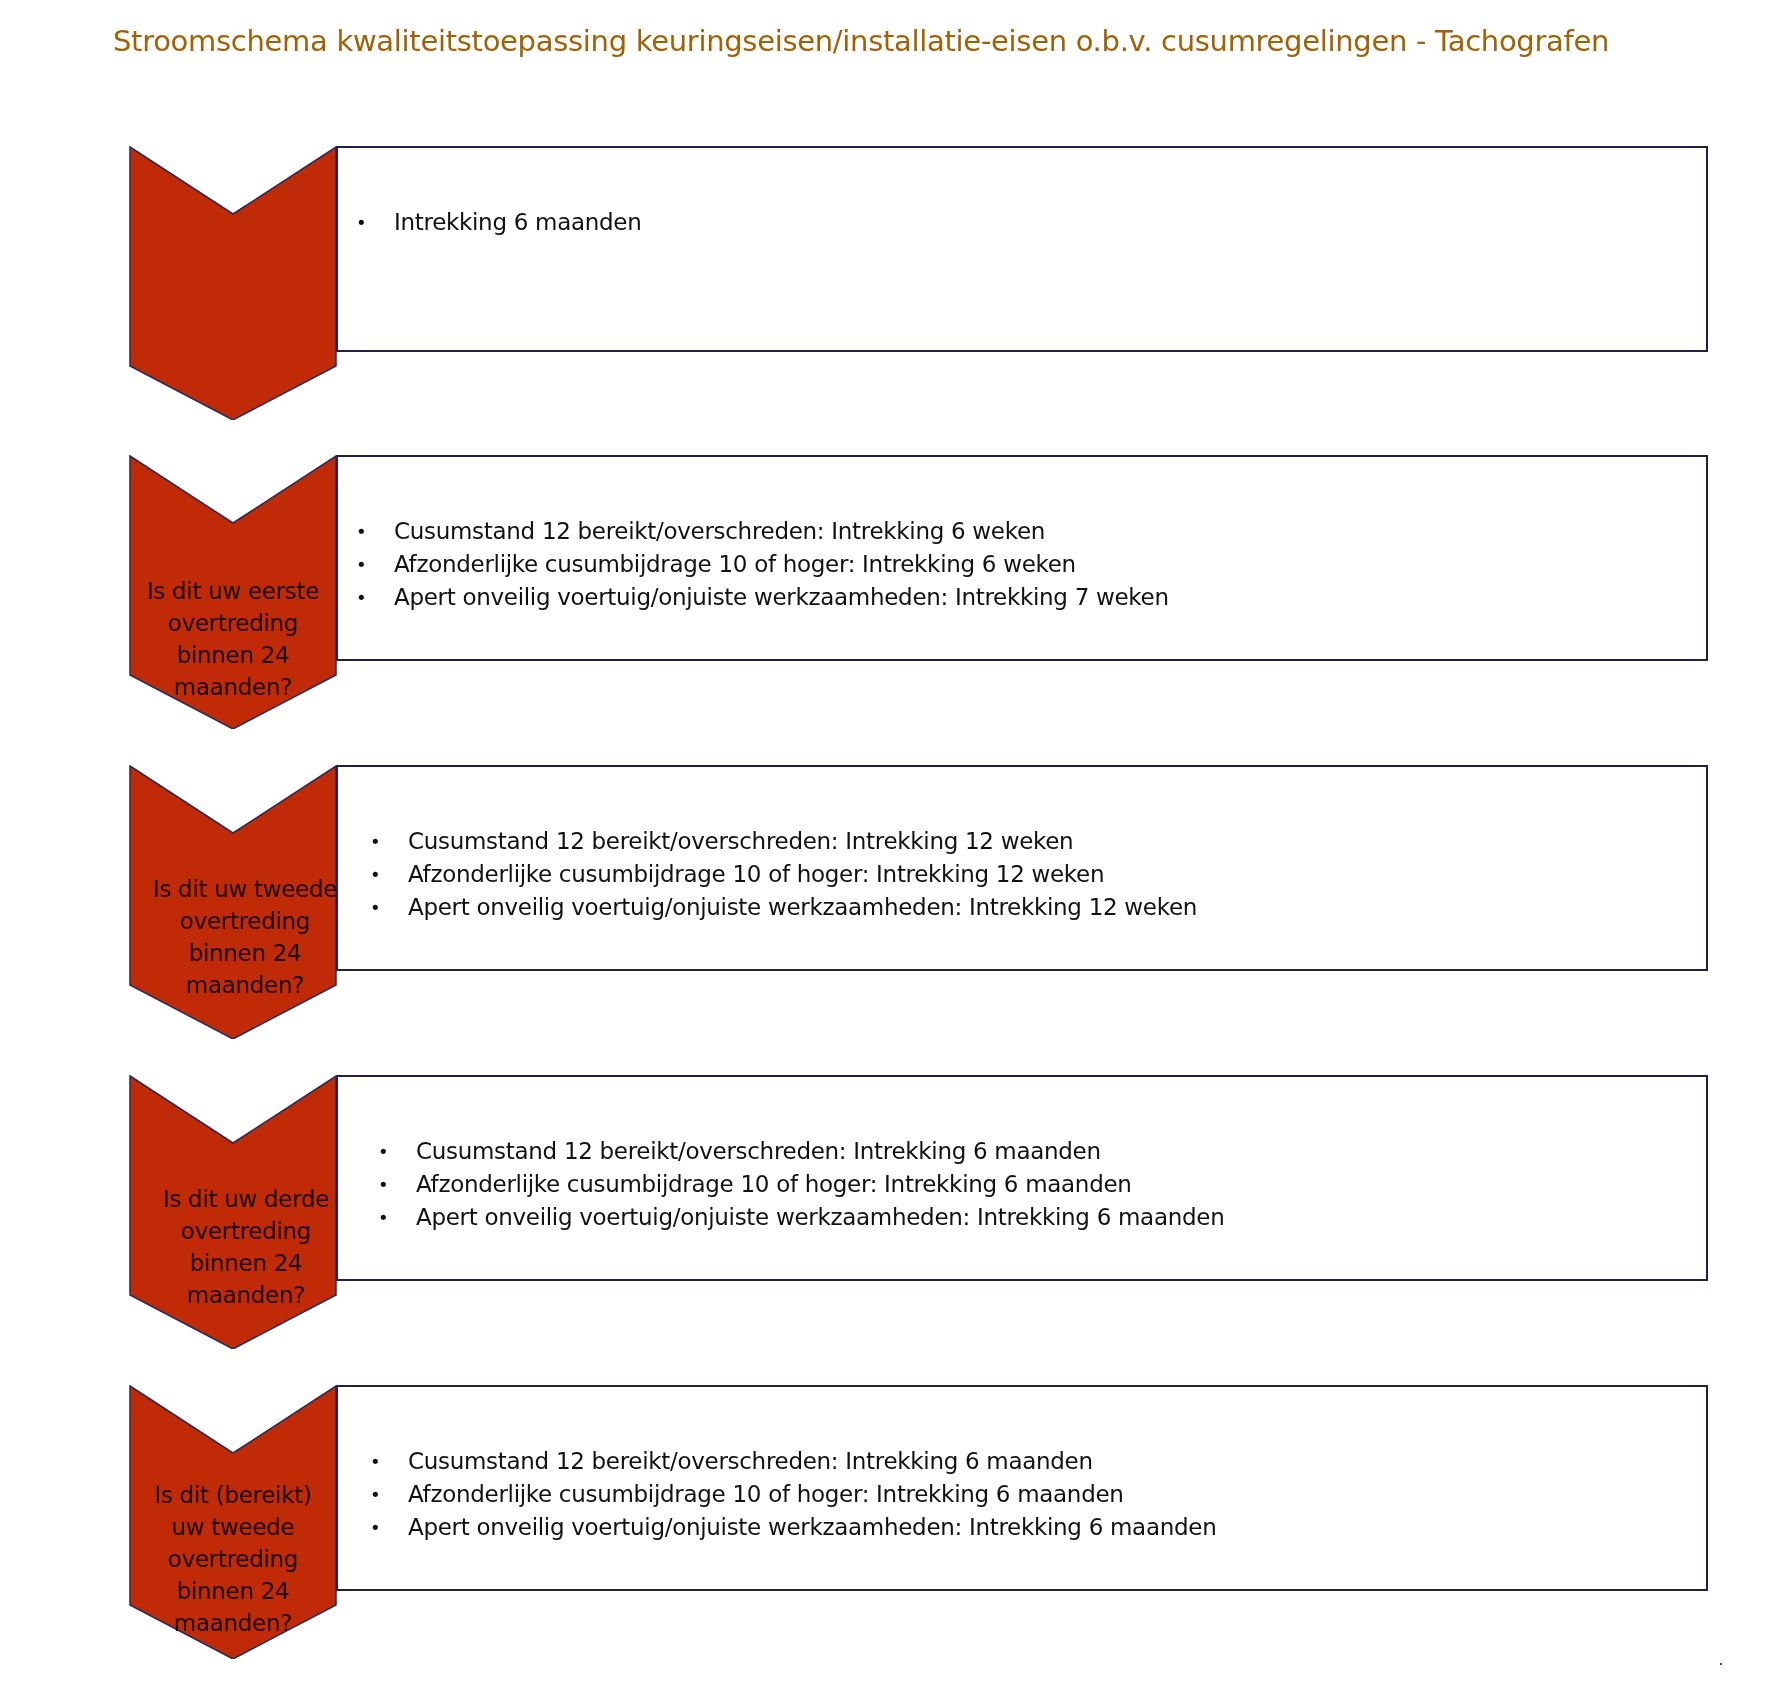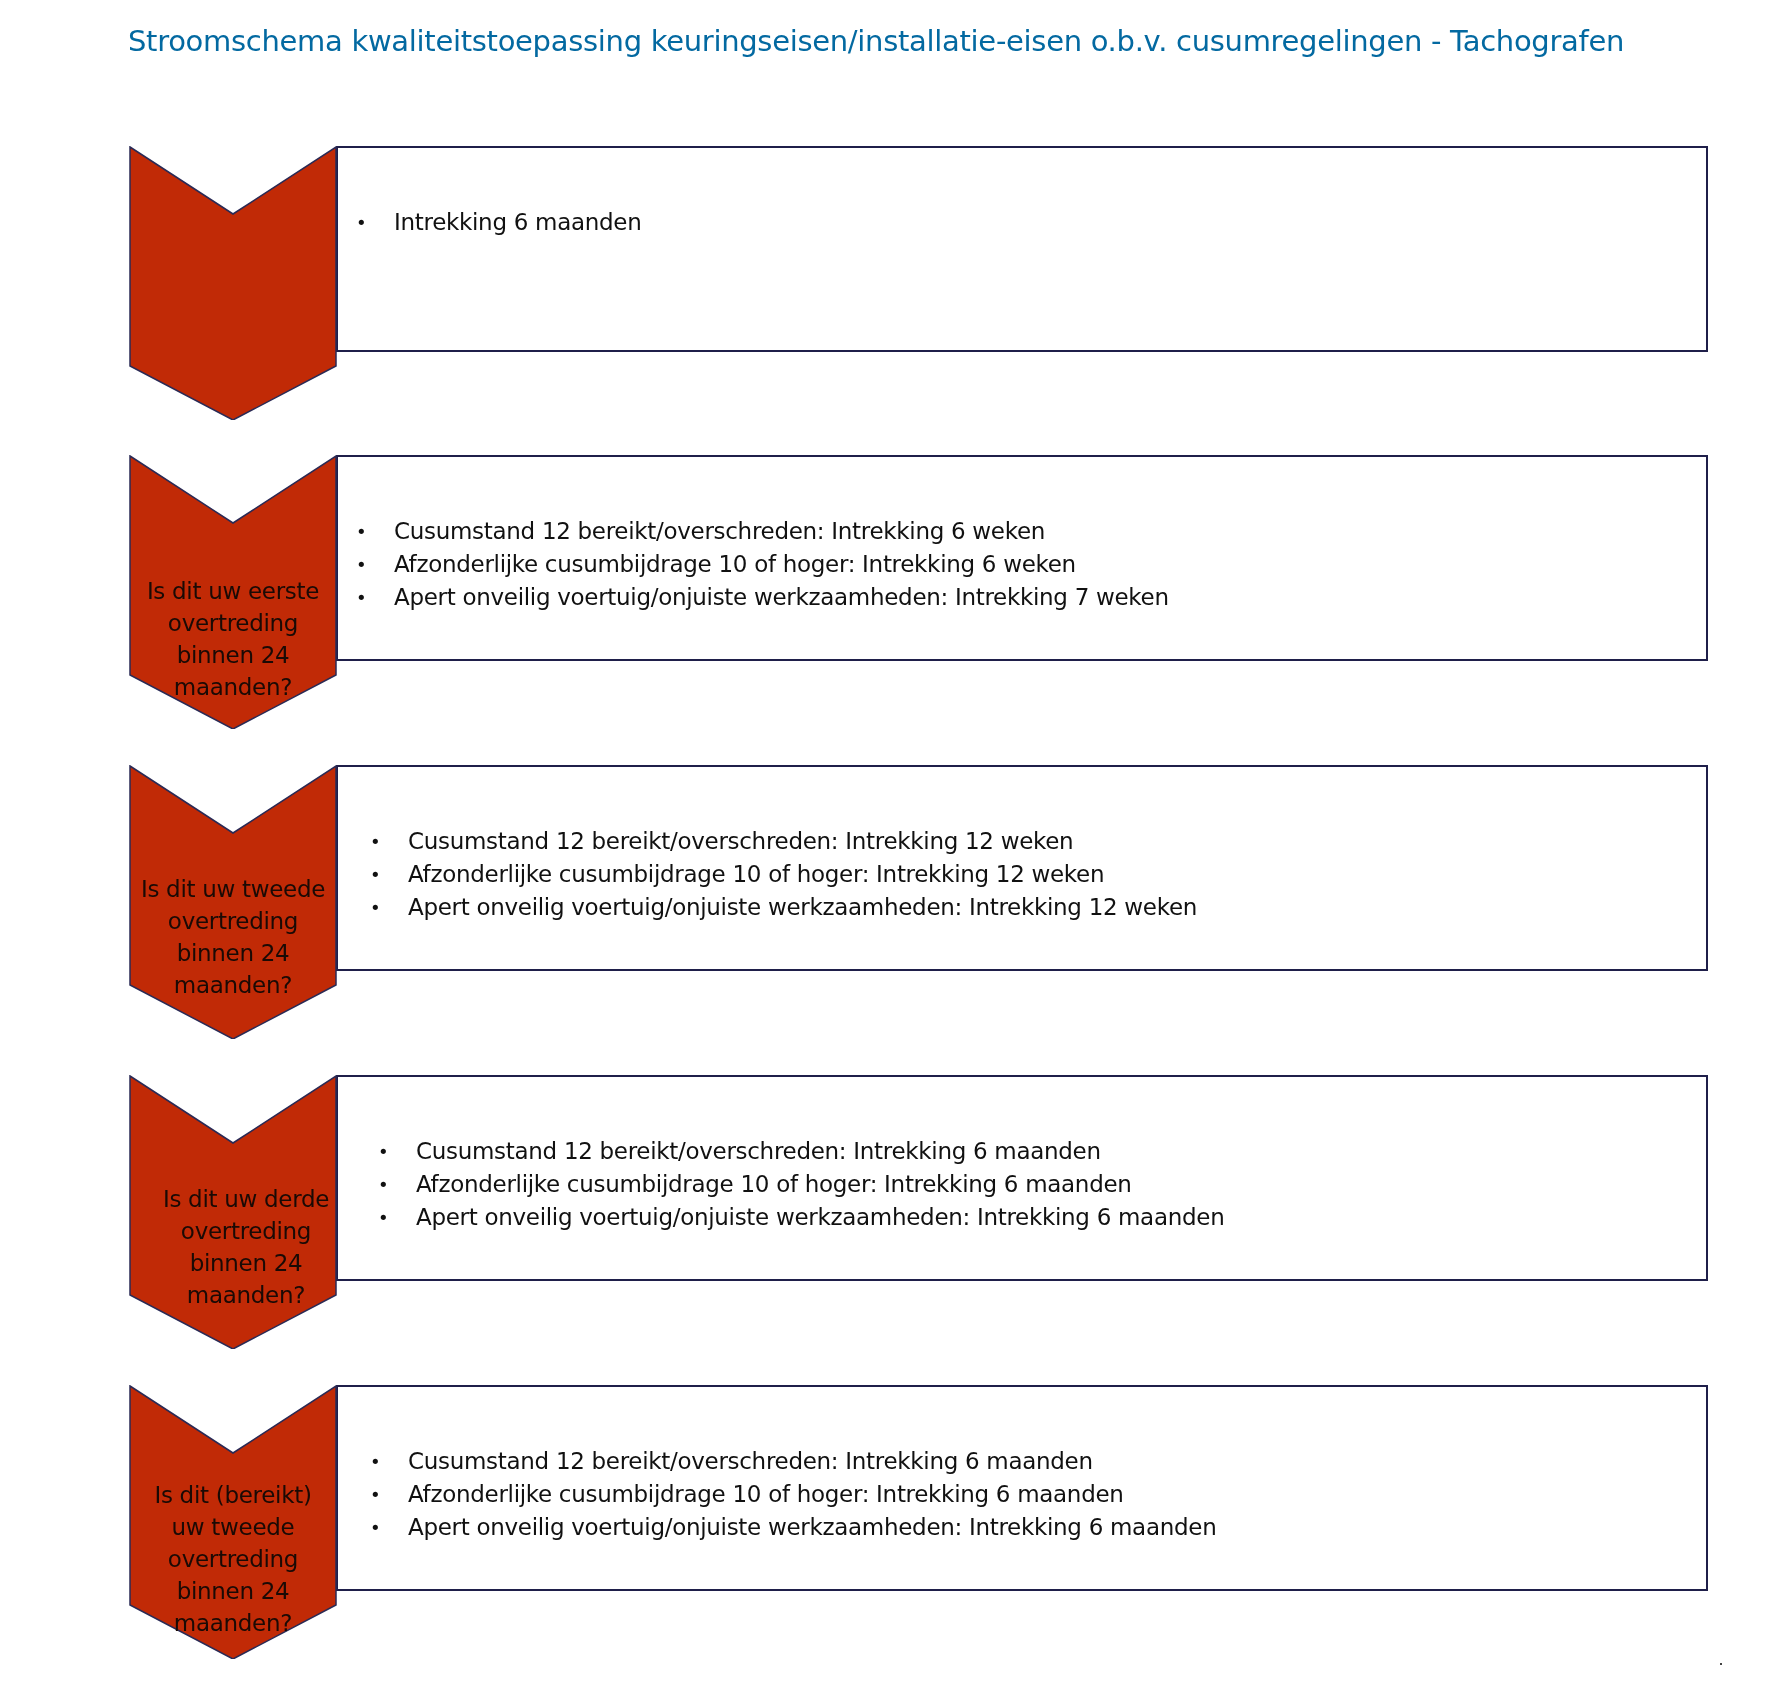--- a/index.html
+++ b/index.html
@@ -1,19 +1,19 @@
 <!DOCTYPE html>
 <html><head>
 <meta charset="utf-8">
 <style>
   html, body { margin:0; padding:0; background:#ffffff; }
   body { width:1772px; height:1696px; position:relative; overflow:hidden;
          font-family:"DejaVu Sans", "Liberation Sans", sans-serif; color:#111111; }
   .title { position:absolute; left:113px; top:24px; font-size:29px; letter-spacing:-0.3px;
-           white-space:nowrap; color:#0369a1;margin-left:15px; }
+           white-space:nowrap; color:#a16207; }
   .row { position:absolute; left:0; width:1772px; height:310px; }
   .box { position:absolute; left:336px; top:0; width:1372px; height:206px;
          border:2px solid #1f1f4a; box-sizing:border-box; background:#fff; }
   .chev { position:absolute; left:129px; top:0; width:208px; height:274px; }
   .chev svg { position:absolute; left:0; top:0; }
   .q { position:absolute; left:129px; width:208px; text-align:center; font-size:23px; line-height:32px;
        color:#1a0a05; letter-spacing:-0.3px; }
   ul.items { position:absolute; margin:0; padding:0; list-style:none; font-size:23px; letter-spacing:-0.3px; }
   ul.items li { position:relative; height:33px; line-height:33px; white-space:nowrap; color:#111; }
   ul.items li .b { position:absolute; left:0; top:0; font-size:18px; }
@@ -86,21 +86,21 @@
           <span class="b">•</span>
           <span class="t">Apert onveilig voertuig/onjuiste werkzaamheden: Intrekking 12 weken</span>
         </li>
     </ul>
   </div>
   <div class="chev">
     <svg width="208" height="274" viewBox="0 0 208 274">
         <polygon points="1,1 104,68 207,1 207,220 104,274 1,220" fill="#C12A06" stroke="#2a2a55" stroke-width="1.5"></polygon>
       </svg>
   </div>
-  <div class="q" style="top:108px;">
+  <div class="q" style="top:108px;padding-left:12px;">
     <div>Is dit uw tweede</div>
       <div>overtreding</div>
       <div>binnen 24</div>
       <div>maanden?</div>
   </div>
 </div>
 
 <div class="row" style="top:1075px;">
   <div class="box">
     <ul class="items" style="left:40px; top:58px;">

